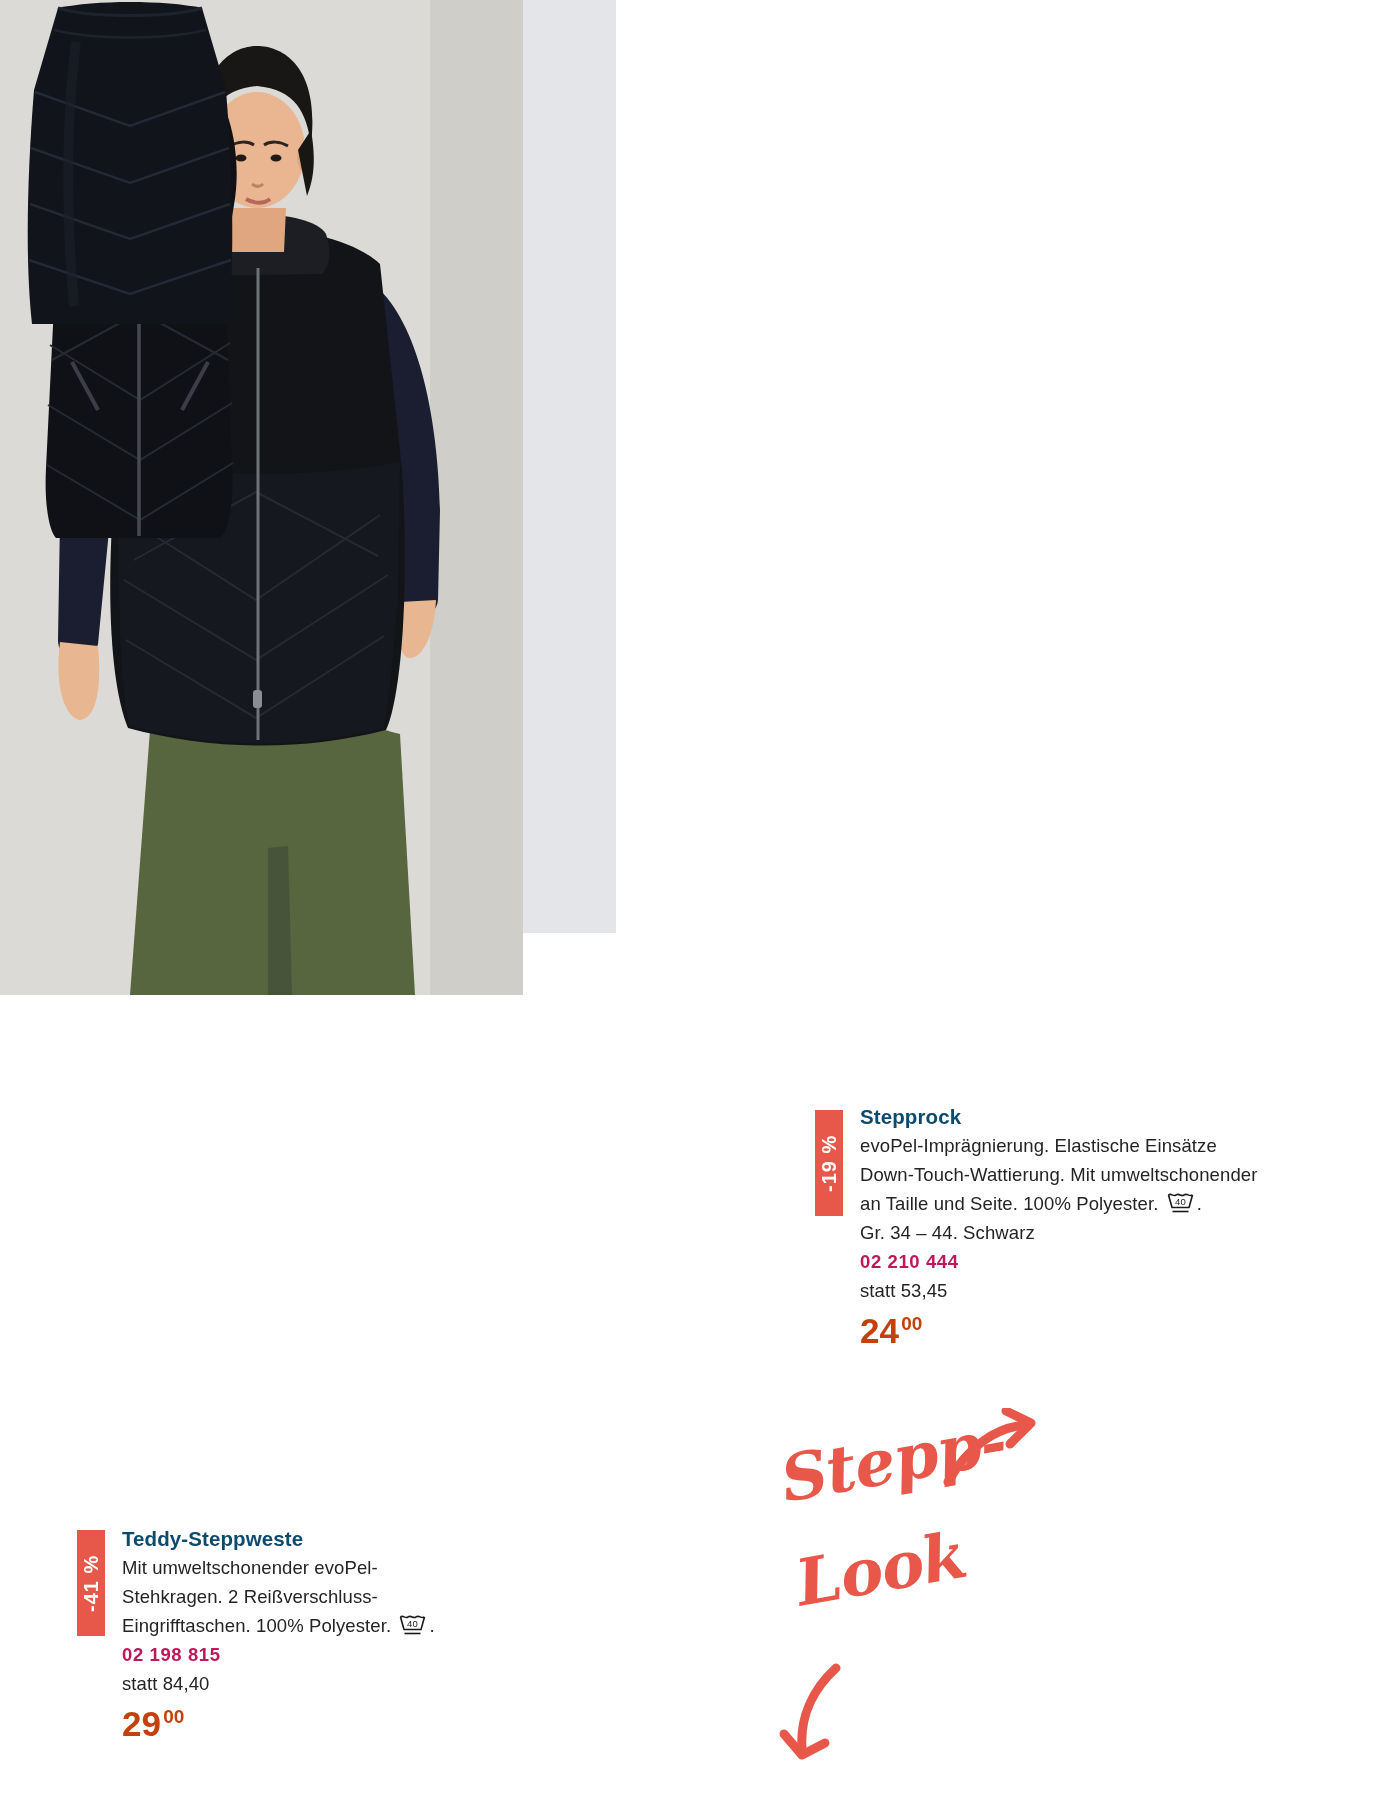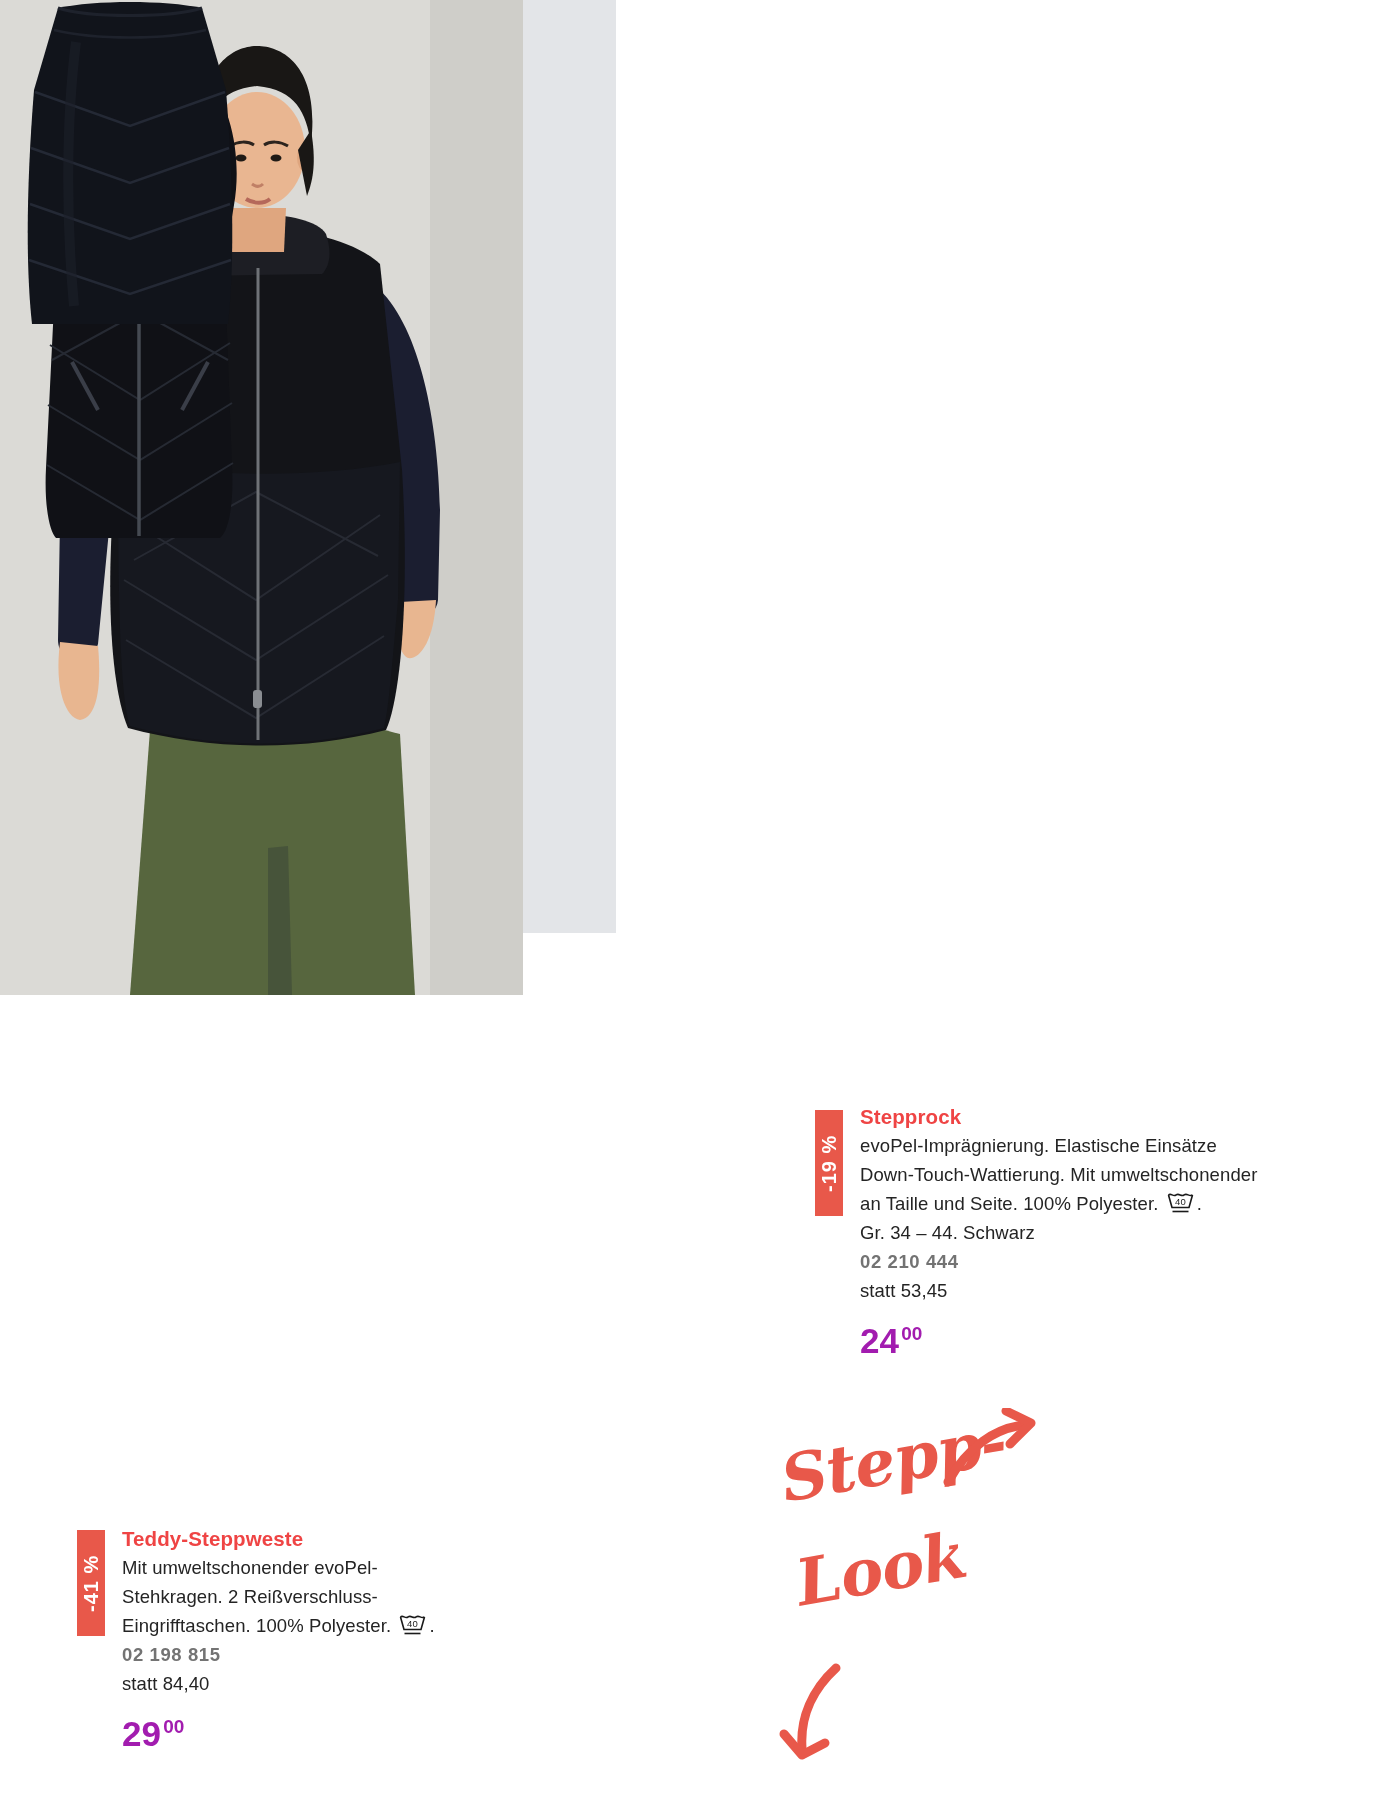--- a/index.html
+++ b/index.html
@@ -25,23 +25,23 @@
   .skirt-shot{left:1025; top:1358; width:260px; height:332px;}
   
   .badge{
     width:28px; height:106px; background:var(--accent); color:#fff;
     font-weight:700; font-size:20px; letter-spacing:1px;
     display:flex; align-items:center; justify-content:center;
     writing-mode:vertical-rl; transform:rotate(180deg); white-space:nowrap;
   }
   
   .p-block{line-height:29px; font-size:18.5px; color:#242424; letter-spacing:0.1px;}
-  .p-name{font-size:20.5px; font-weight:700; color:#ef4444; line-height:29px;}
-  .p-article{font-weight:700; color:#737373; letter-spacing:0.6px;}
-  .p-price{margin-top:16px; font-size:35px; font-weight:700; color:#a21caf; line-height:40px;}
+  .p-name{font-size:20.5px; font-weight:700; color:#0c4a6e; line-height:29px;}
+  .p-article{font-weight:700; color:#be185d; letter-spacing:0.6px;}
+  .p-price{margin-top:6px; font-size:35px; font-weight:700; color:#c2410c; line-height:40px;}
   .p-cents{font-size:19px; position:relative; top:-13px; left:2px;}
   .wash{vertical-align:-4px; margin:0 2px;}
   
   .script{
     color:var(--accent); font-family:"DejaVu Serif","Liberation Serif",serif;
     font-style:italic; font-weight:700; font-size:64px; line-height:64px;
     transform:rotate(-10deg); transform-origin:left center; letter-spacing:-1px; white-space:nowrap;
   }
 </style>
 </head>

